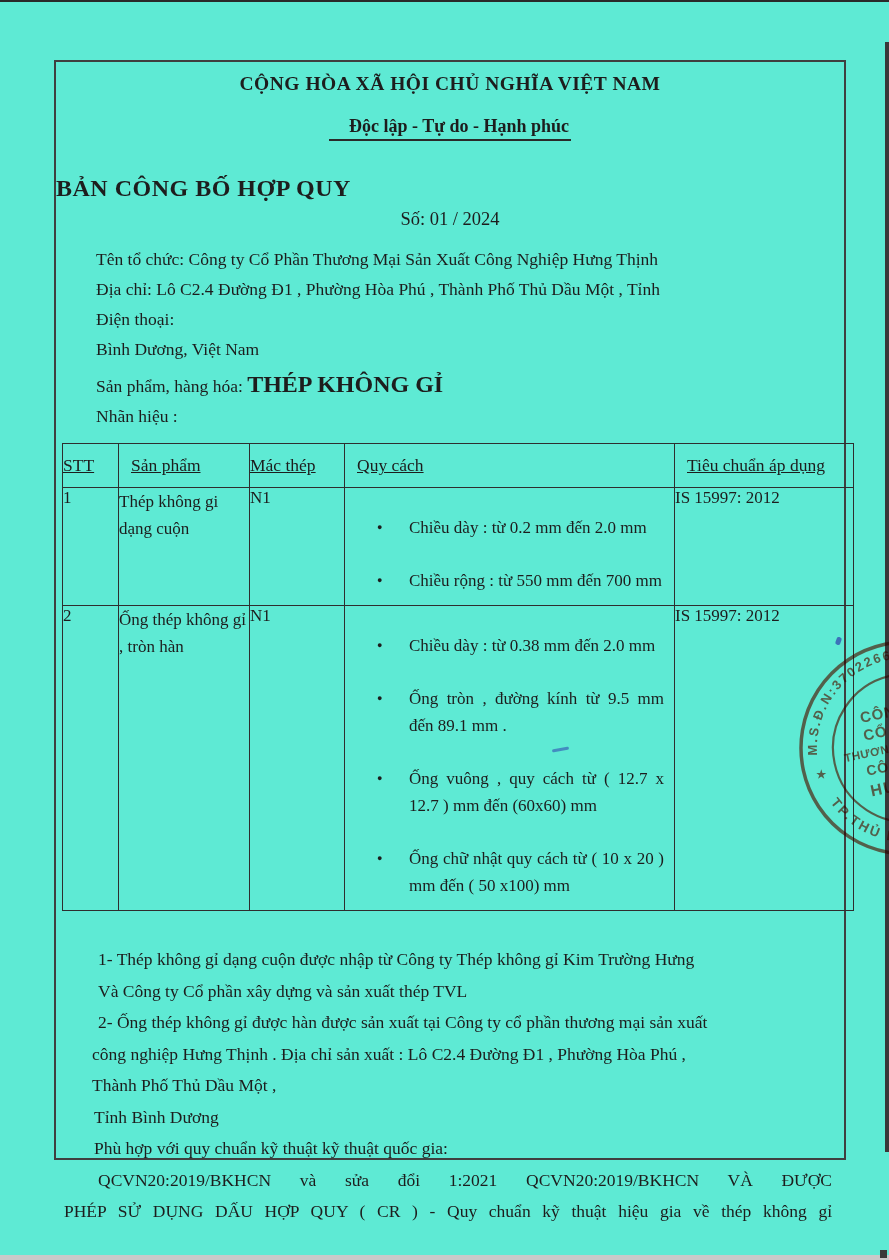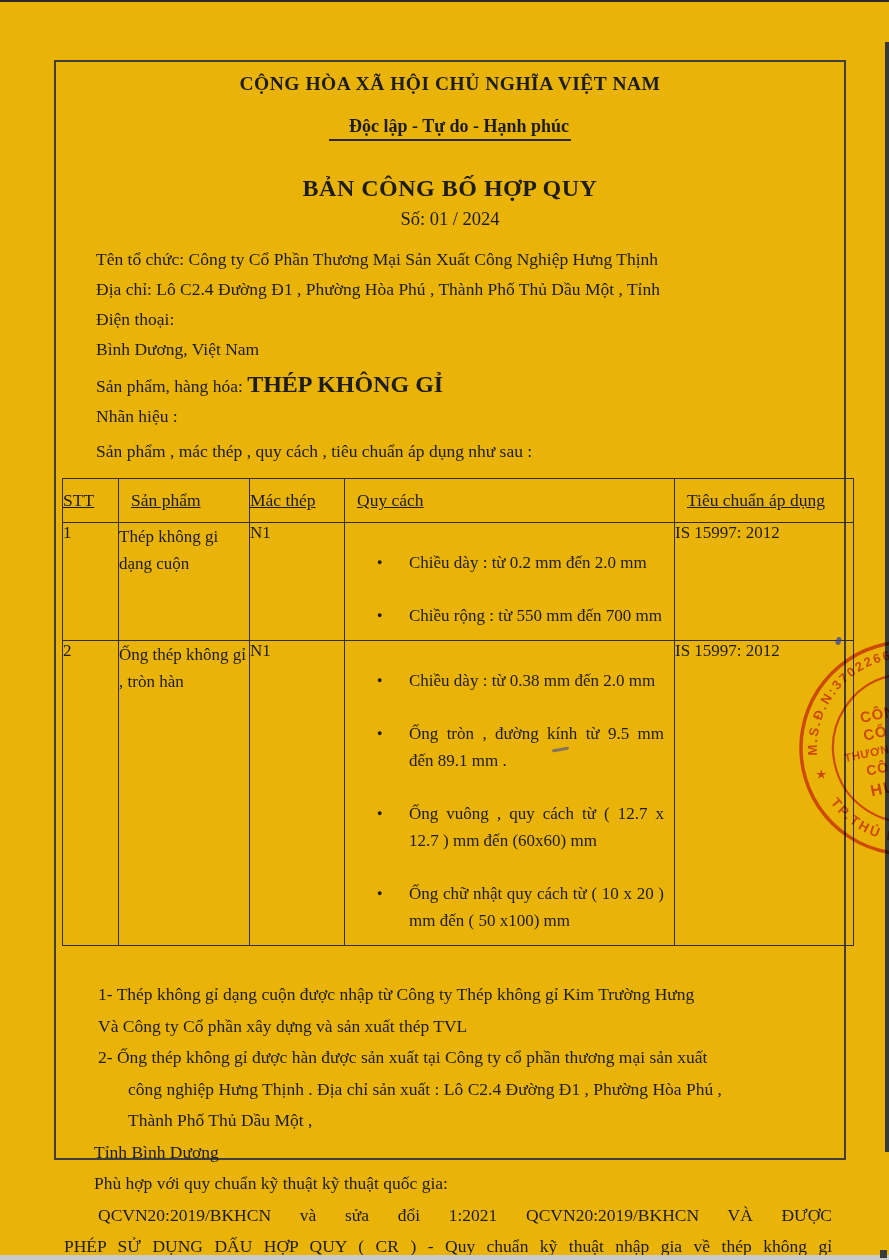--- a/index.html
+++ b/index.html
@@ -1,37 +1,37 @@
 <!DOCTYPE html>
 <html><head>
 <meta charset="utf-8">
 <style>
   html,body{margin:0;padding:0;background:#e8e8e8;}
   .page{
-    position:relative;width:889px;height:1260px;background:#eab308;
+    position:relative;width:889px;height:1260px;background:#5eead4;
     overflow:hidden;font-family:"Liberation Serif","DejaVu Serif",serif;
     color:#1d1d1d;margin:0 auto;
   }
   
   .top-strip{position:absolute;left:0;top:0;width:100%;height:2px;background:#2a2a2a;}
   .right-edge{position:absolute;right:0;top:42px;width:4px;height:1110px;background:#383838;}
   .bottom-strip{position:absolute;left:0;bottom:0;width:100%;height:5px;background:#c9c9c9;}
   .bottom-nub{position:absolute;right:2px;bottom:2px;width:7px;height:8px;background:#3a3a3a;}
 
   .frame{
     position:absolute;left:54px;top:60px;width:792px;height:1100px;
     border:2px solid #3f3f3f;box-sizing:border-box;background:transparent;
   }
 
   .nat-header{margin-top:11px;text-align:center;}
   .nat1{font-size:19.5px;font-weight:bold;letter-spacing:.5px;}
   .nat2{display:inline-block;font-size:18px;font-weight:bold;margin-top:3px;
         padding:0 2px 2px 20px;border-bottom:2.5px solid #2a2a2a;}
 
-  .doc-title{margin-top:34px;text-align:center;font-size:24px;font-weight:bold;letter-spacing:.5px;}
+  .doc-title{margin-top:34px;text-align:left;font-size:24px;font-weight:bold;letter-spacing:.5px;}
   .doc-number{margin-top:7px;text-align:center;font-size:18.5px;}
 
   .body-text{margin:14px 30px 0 40px;font-size:17.5px;line-height:30px;}
   .body-text p{margin:0;}
   .indent-sm{margin-left:8px;}
   .gap-top{margin-top:5px !important;}
   .product b{font-size:24px;}
 
   table.spec{
     border-collapse:collapse;margin:12px 0 0 6px;width:775px;table-layout:fixed;
@@ -57,21 +57,21 @@
   ul.spec-list li{
     position:relative;padding-left:38px;margin-bottom:11px;text-align:justify;line-height:27px;margin-top:26px;
   }
   ul.spec-list li::before{
     content:"●";position:absolute;left:6px;top:0;font-size:9px;line-height:27px;
   }
 
   .notes{margin:33px 10px 0 0;font-size:17.5px;line-height:31.5px;}
   .nline{margin:0;}
   .n-base{margin-left:42px;}
-  .n-indent{margin-left:72px;}
+  .n-indent{margin-left:36px;}
   .n-left{margin-left:38px;}
   .n-just{margin-left:42px;margin-right:2px;text-align:justify;text-align-last:justify;}
   .n-wide{margin-left:8px;margin-right:2px;text-align:justify;text-align-last:justify;}
 
   .stamp{position:absolute;left:787px;top:628px;z-index:5;opacity:.9;mix-blend-mode:multiply;}
   .stamp text{font-family:"Liberation Sans","DejaVu Sans",sans-serif;font-weight:bold;}
   .ring-t{font-size:13px;letter-spacing:2px;}
   .ring-b{font-size:13.5px;letter-spacing:2.5px;}
   .star-t{font-size:13px;}
   .cl1{font-size:15px;letter-spacing:1px;}
@@ -102,21 +102,20 @@
     <div class="doc-title">BẢN CÔNG BỐ HỢP QUY</div>
     <div class="doc-number">Số: 01 / 2024</div>
 
     <div class="body-text">
       <p>Tên tổ chức: Công ty Cổ Phần Thương Mại Sản Xuất Công Nghiệp Hưng Thịnh</p>
       <p>Địa chỉ: Lô C2.4 Đường Đ1 , Phường Hòa Phú , Thành Phố Thủ Dầu Một , Tỉnh</p>
       <p>Điện thoại:</p>
       <p>Bình Dương, Việt Nam</p>
       <p class="product indent-sm gap-top"><span>Sản phẩm, hàng hóa: </span><b>THÉP KHÔNG GỈ</b></p>
       <p class="indent-sm">Nhãn hiệu :</p>
-      <p class="indent-sm gap-top">Sản phẩm , mác thép , quy cách , tiêu chuẩn áp dụng như sau :</p>
     </div>
 
     <table class="spec">
       <thead>
           <tr id="t-head">
             <th class="c0">STT</th>
             <th class="c1">Sản phẩm</th>
             <th class="c2">Mác thép</th>
             <th class="c3">Quy cách</th>
             <th class="c4">Tiêu chuẩn áp dụng</th>
@@ -154,21 +153,21 @@
 
     <div class="notes" id="notes">
         <div class="nline n-base">1-  Thép không gỉ dạng cuộn được nhập từ Công ty Thép không gỉ Kim Trường Hưng</div>
         <div class="nline n-base">Và Công ty Cổ phần xây dựng và sản xuất thép TVL</div>
         <div class="nline n-base">2-  Ống thép không gỉ được hàn được sản xuất tại Công ty cổ phần thương mại sản xuất</div>
         <div class="nline n-indent">công nghiệp Hưng Thịnh . Địa chỉ sản xuất : Lô C2.4 Đường Đ1 , Phường Hòa Phú ,</div>
         <div class="nline n-indent">Thành Phố Thủ Dầu Một ,</div>
         <div class="nline n-left">Tỉnh Bình Dương</div>
         <div class="nline n-left">Phù hợp với quy chuẩn kỹ thuật kỹ thuật quốc gia:</div>
         <div class="nline n-just">QCVN20:2019/BKHCN và sửa đổi 1:2021 QCVN20:2019/BKHCN VÀ ĐƯỢC</div>
-        <div class="nline n-wide">PHÉP SỬ DỤNG DẤU HỢP QUY ( CR ) -  Quy chuẩn kỹ thuật nhập gia về thép không gỉ</div>
+        <div class="nline n-wide">PHÉP SỬ DỤNG DẤU HỢP QUY ( CR ) -  Quy chuẩn kỹ thuật hiệu gia về thép không gỉ</div>
       </div>
 
   </div>
 
   <svg class="stamp" viewBox="0 0 240 240" width="240" height="240" aria-hidden="true">
     <defs>
       <path id="arcTop" d="M 30,120 A 90,90 0 1 1 210,120"></path>
       <path id="arcBot" d="M 26,120 A 94,94 0 0 0 214,120"></path>
     </defs>
     <g transform="rotate(-12 120 120)" stroke="#dc5948" fill="none">

